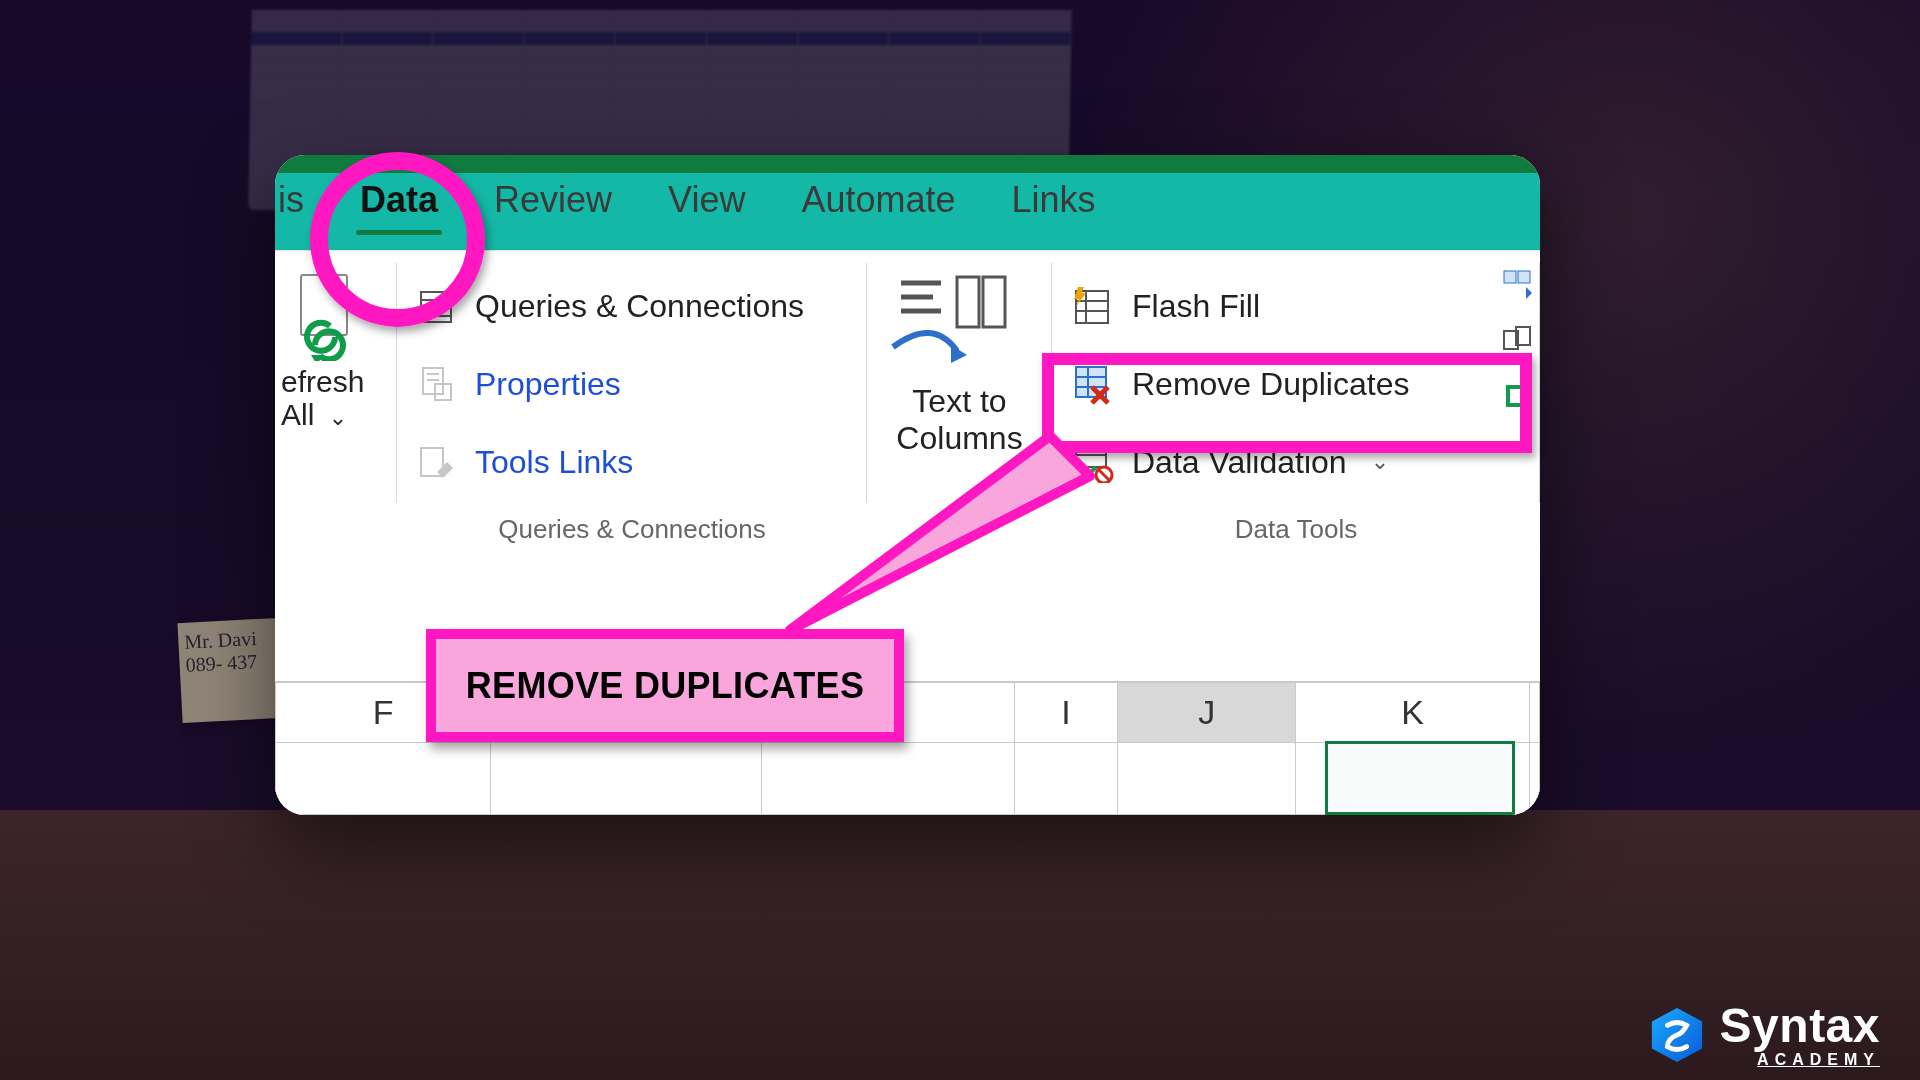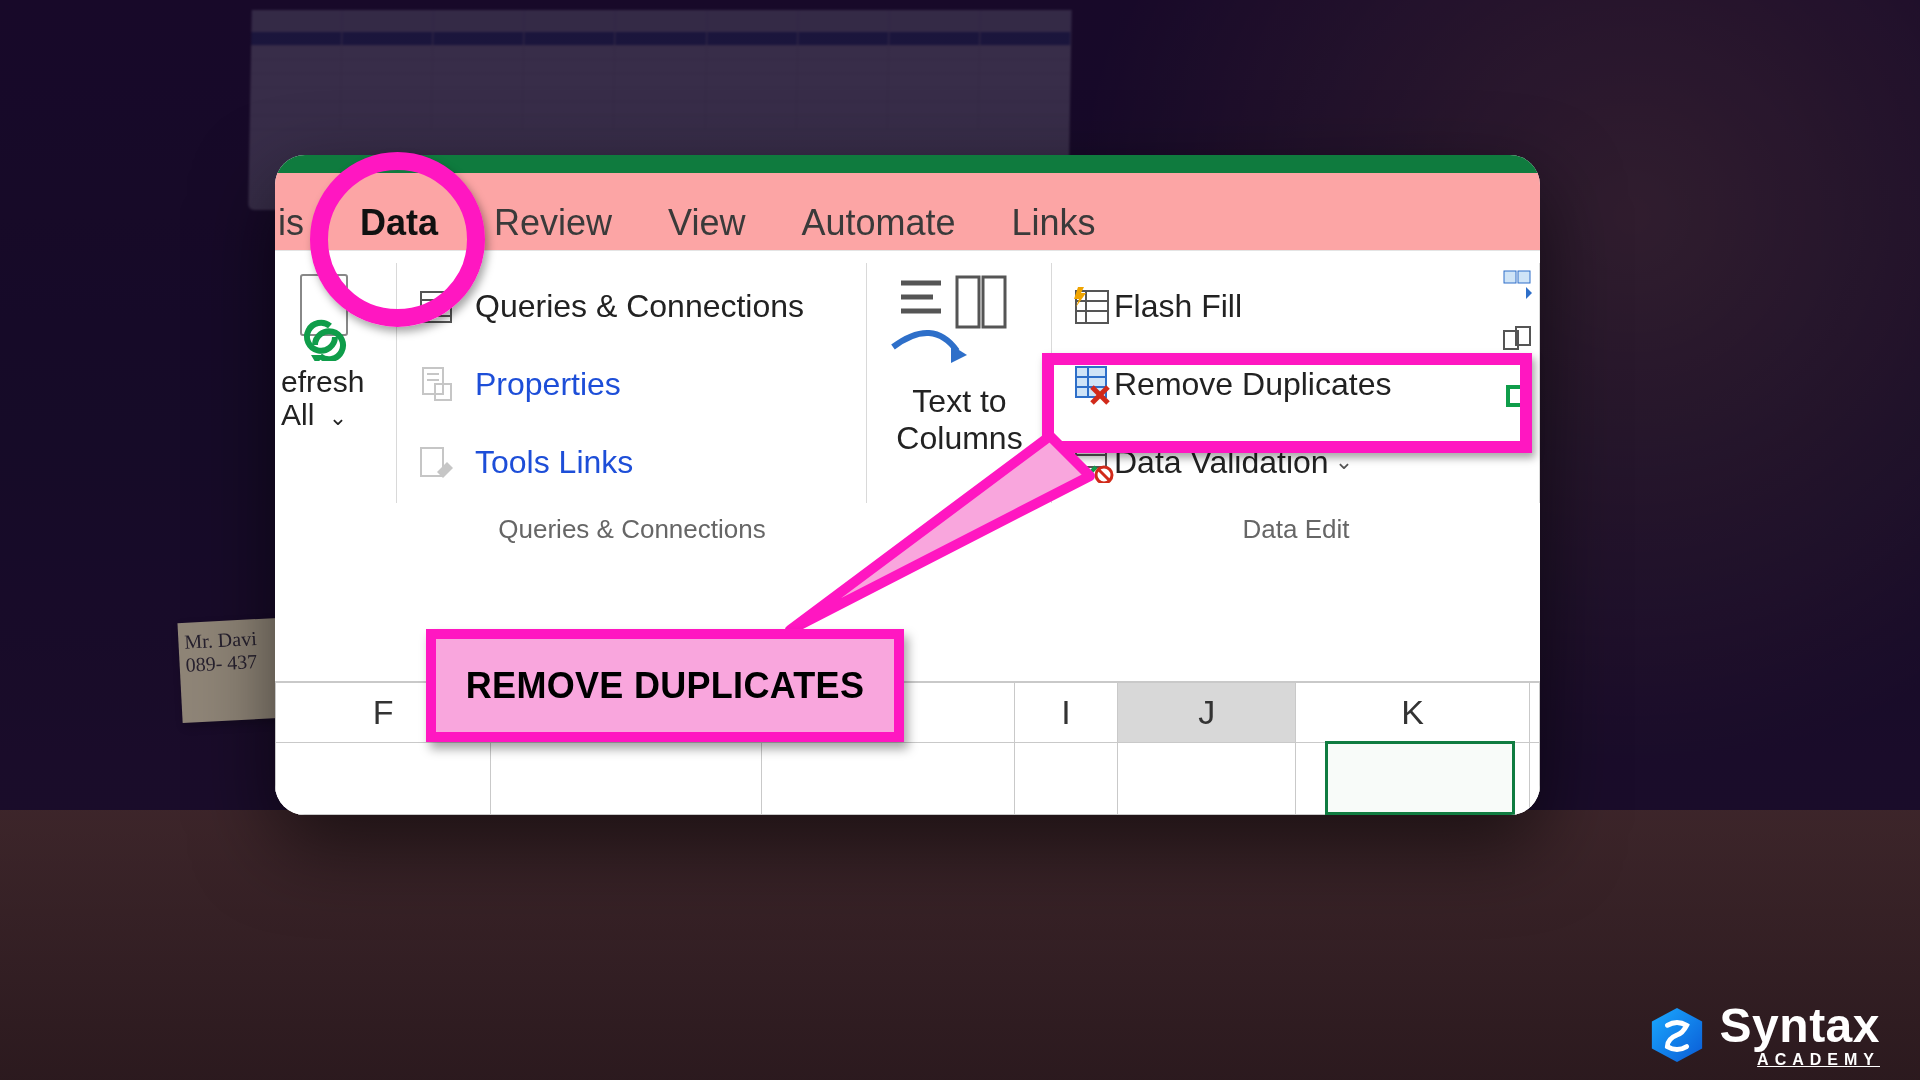--- a/index.html
+++ b/index.html
@@ -58,21 +58,21 @@
 
   
   .card {
     position:absolute; left:275px; top:155px; width:1265px; height:660px;
     background:#fff; border-radius:30px; overflow:hidden;
     box-shadow: 0 30px 80px rgba(0,0,0,.55);
     z-index:10;
   }
   .card .titlebar { height:18px; background:#0f7b3e; border-radius:30px 30px 0 0;}
   .tabs {
-    height:78px; background:#fca5a5; display:flex; align-items:flex-end; padding-left:5px;
+    height:78px; background:#14b8a6; display:flex; align-items:flex-start; padding-left:5px;
     border-bottom:1px solid #e4e4e4;
     gap:48px;
   }
   .tab {
     font-size:36px; color:#3a3a3a; padding:6px 4px; position:relative;
     font-weight:400;
   }
   .tab.partial { margin-left:-6px;}
   .tab.active { font-weight:600; color:#111;}
   .tab.active::after {
@@ -108,21 +108,21 @@
   .qc-row .lbl { font-size:32px; color:#222;}
   .qc-row.disabled .lbl, .qc-row.disabled .ic { color:#1d4ed8;}
 
   
   .g-ttc { width:185px; }
   .ttc-icon { width:120px; height:90px; margin:6px auto 0;}
   .ttc-lbl { font-size:32px; color:#222; text-align:center; line-height:1.15; margin-top:16px;}
 
   
   .g-dt { flex:1; }
-  .dt-row { display:flex; align-items:center; height:78px;}
+  .dt-row { display:flex; align-items:center; gap:18px; height:78px;}
   .dt-row .ic { width:42px; height:42px;}
   .dt-row .lbl { font-size:32px; color:#222;}
   .dt-row .caret { font-size:22px; color:#555; margin-left:6px;}
   .dt-side { position:absolute; right:8px; top:18px; display:flex; flex-direction:column; gap:26px;}
   .dt-side .tiny { width:30px; height:30px;}
 
   
   .sheet {
     position:absolute; left:0; right:0; bottom:0; height:134px; background:#fff;
     border-top:1px solid #c9c9c9;
@@ -374,21 +374,21 @@
         <svg class="ic" viewBox="0 0 42 42">
           <rect x="4" y="4" width="30" height="22" fill="none" stroke="#555" stroke-width="2"></rect>
           <line x1="4" y1="14" x2="34" y2="14" stroke="#555" stroke-width="2"></line>
           <polyline points="6,32 12,38 24,26" fill="none" stroke="#0f9d4a" stroke-width="4"></polyline>
           <circle cx="32" cy="34" r="8" fill="none" stroke="#d12a1a" stroke-width="3"></circle>
           <line x1="26" y1="28" x2="38" y2="40" stroke="#d12a1a" stroke-width="3"></line>
         </svg>
         <span class="lbl">Data Validation</span>
         <span class="caret">⌄</span>
       </div>
-      <div class="grp-label">Data Edit</div>
+      <div class="grp-label">Data Tools</div>
 
       <div class="dt-side">
         <svg class="tiny" viewBox="0 0 30 30">
           <rect x="2" y="2" width="12" height="12" fill="#cfe4f7" stroke="#2e6fc9"></rect>
           <rect x="16" y="2" width="12" height="12" fill="#cfe4f7" stroke="#2e6fc9"></rect>
           <polygon points="24,18 30,24 24,30" fill="#2e6fc9"></polygon>
         </svg>
         <svg class="tiny" viewBox="0 0 30 30">
           <rect x="2" y="6" width="14" height="18" fill="none" stroke="#555" stroke-width="2"></rect>
           <rect x="14" y="2" width="14" height="18" fill="none" stroke="#555" stroke-width="2"></rect>

